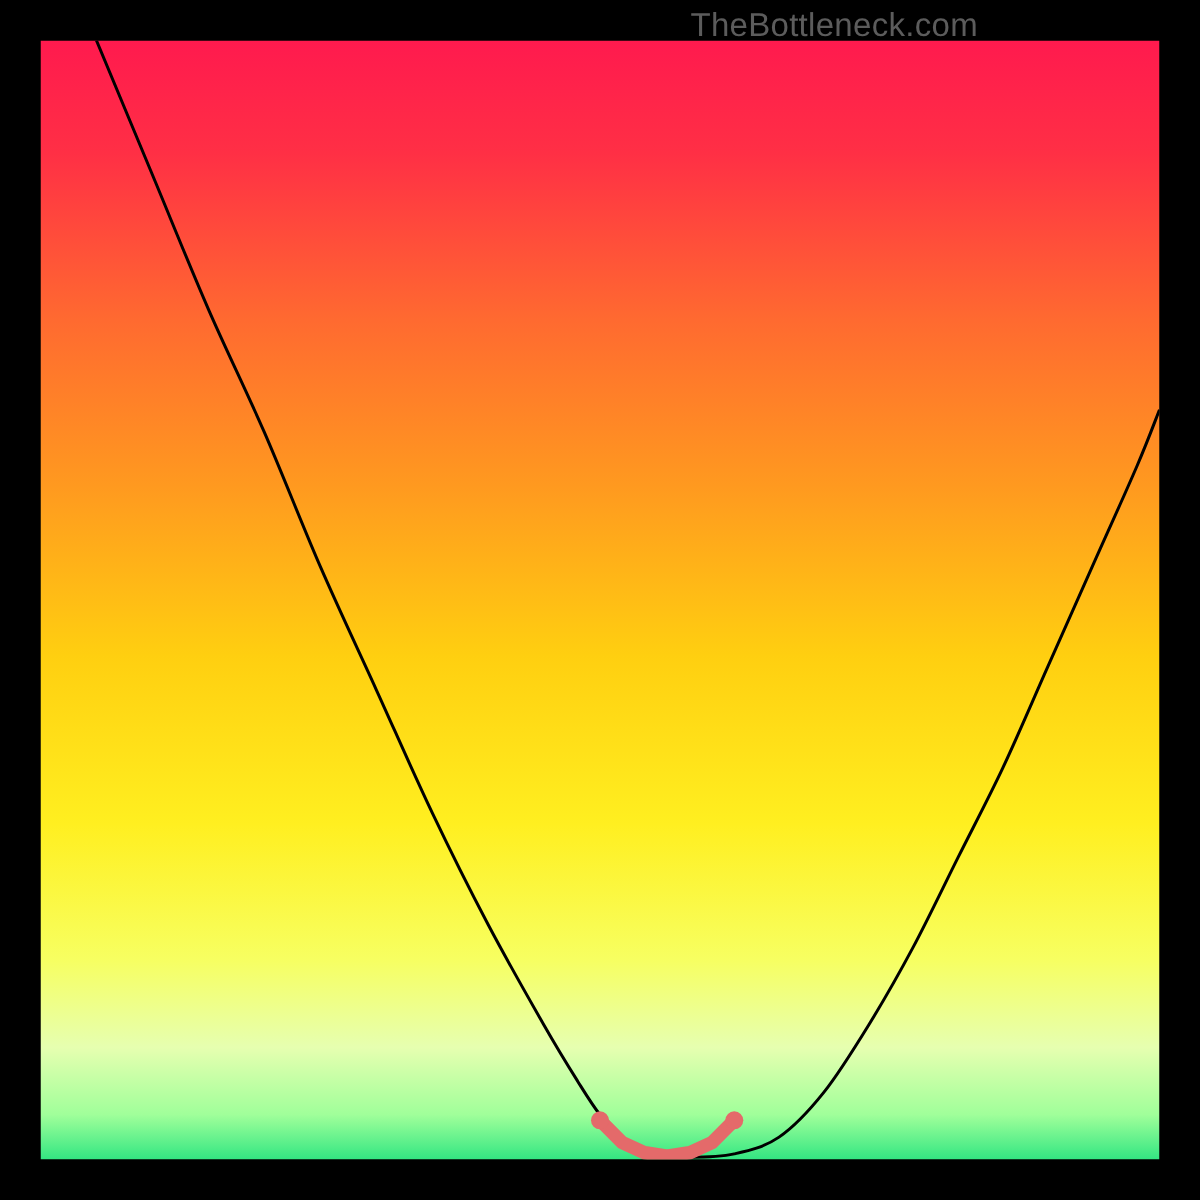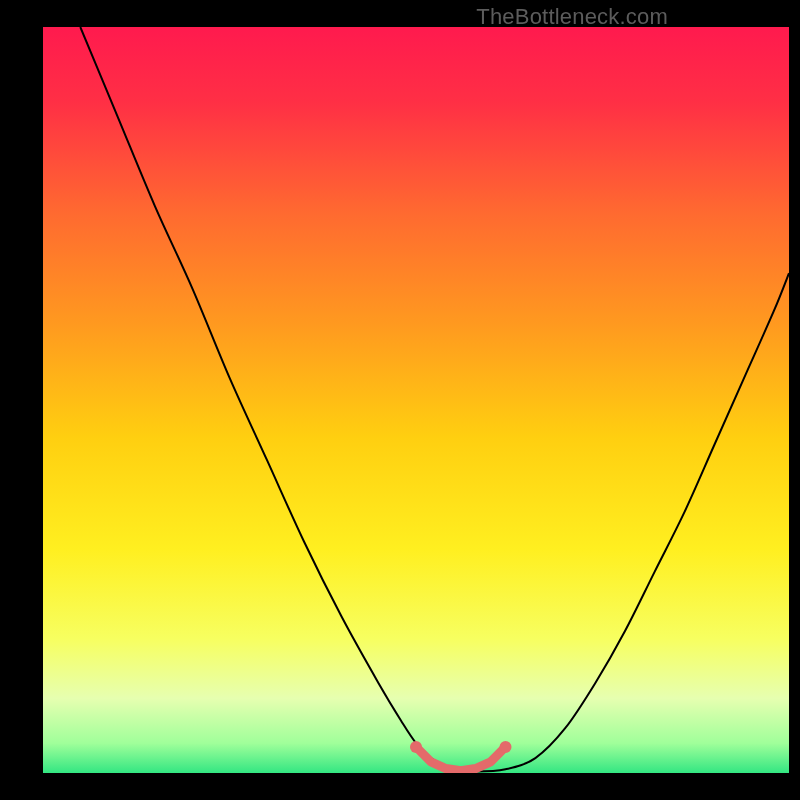--- a/index.html
+++ b/index.html
@@ -7,21 +7,21 @@
     padding: 0;
     width: 800px;
     height: 800px;
     overflow: hidden;
     background: #000;
     font-family: Arial, Helvetica, sans-serif;
   }
   .frame {
     position: absolute;
     top: 0;
-    left: 16px;
+    left: 0;
     width: 662px;
     height: 800px;
     background: #000;
   }
   .plot-area {
     position: absolute;
     top: 27px;
     left: 27px;
     width: 746px;
     height: 746px;

